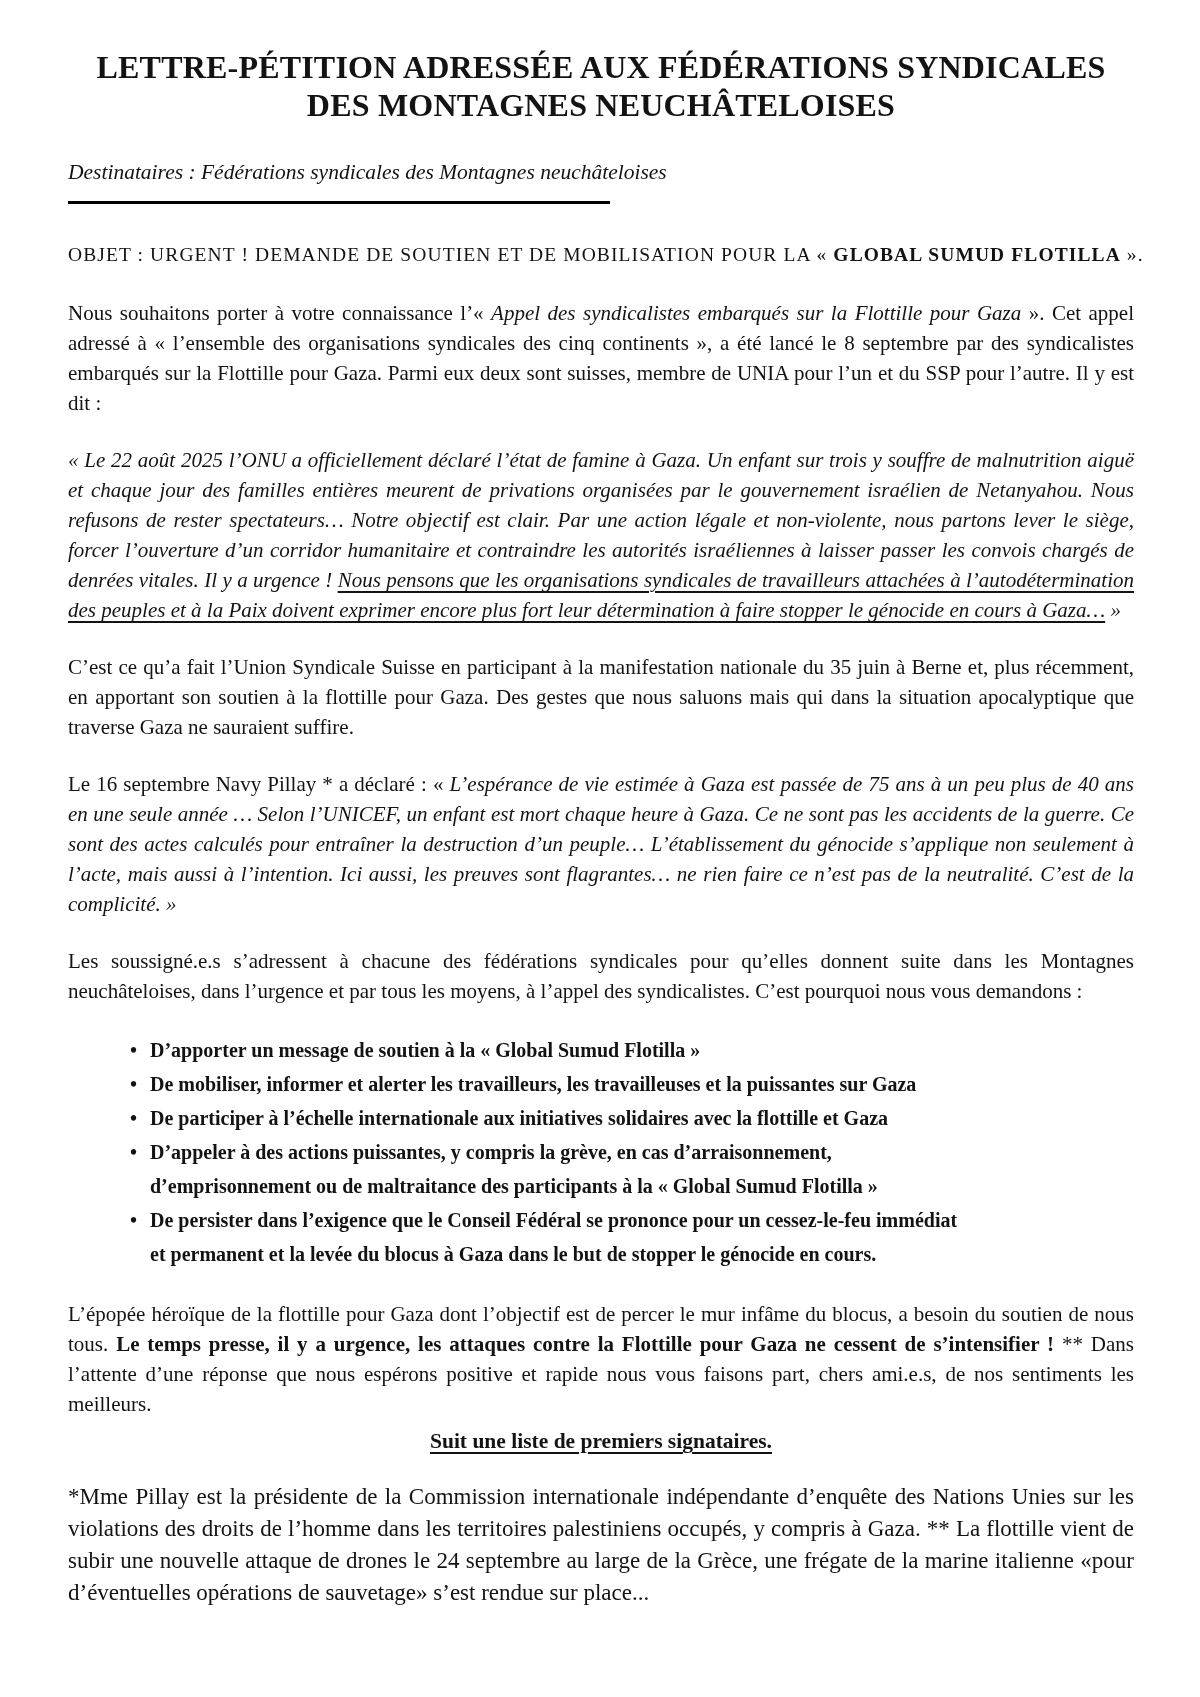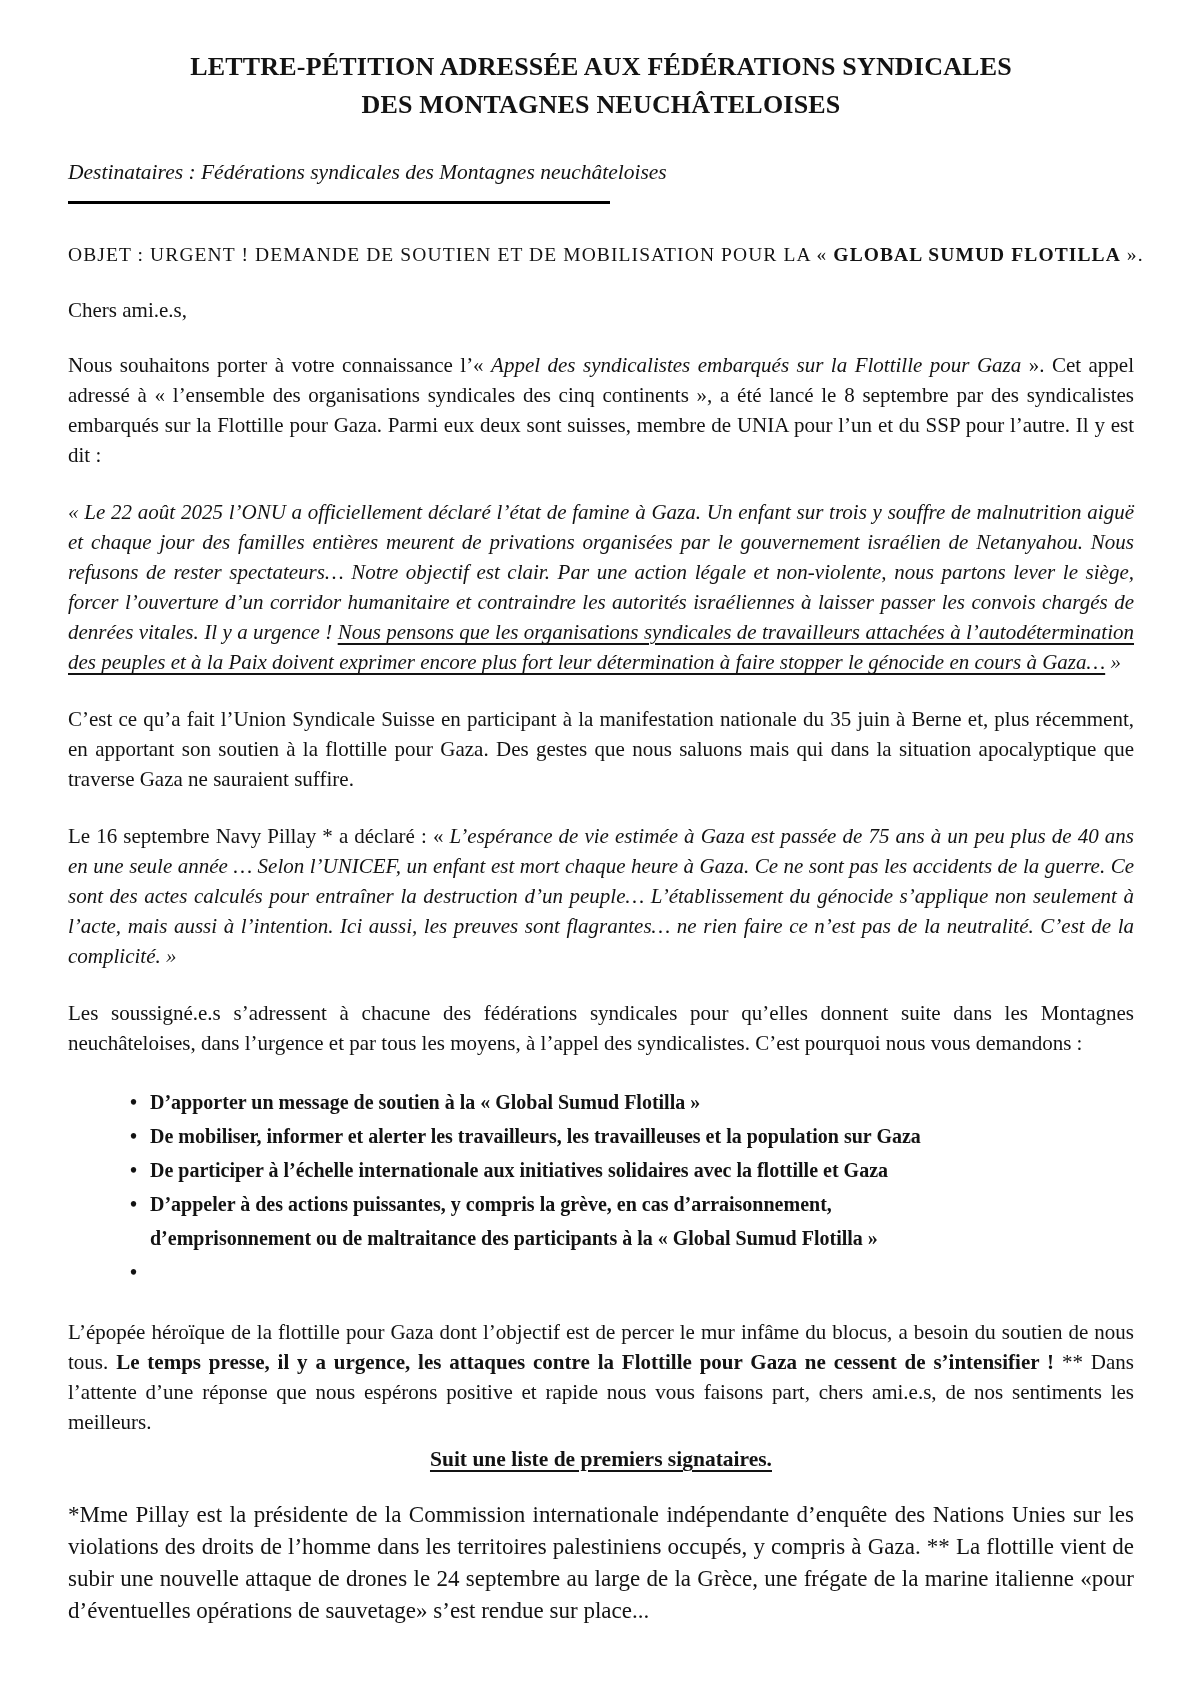--- a/index.html
+++ b/index.html
@@ -11,21 +11,21 @@
     background: #ffffff;
     color: #131313;
     font-family: "Liberation Serif", "DejaVu Serif", serif;
     box-sizing: border-box;
     padding: 48px 66px 0 68px;
     overflow: hidden;
   }
   .title {
     text-align: center;
     font-weight: bold;
-    font-size: 26px;
+    font-size: 32px;
     line-height: 38px;
     letter-spacing: 0.2px;
     margin: 0 0 36px 0;
   }
   .recipients {
     font-style: italic;
     font-size: 21.5px;
     margin: 0 0 16px 0;
   }
   .rule {
@@ -97,52 +97,53 @@
     <div>LETTRE-PÉTITION ADRESSÉE AUX FÉDÉRATIONS SYNDICALES</div>
     <div>DES MONTAGNES NEUCHÂTELOISES</div>
   </h1>
 
   <p class="recipients">Destinataires : Fédérations syndicales des Montagnes neuchâteloises</p>
 
   <hr class="rule">
 
   <p class="subject"><span>OBJET : URGENT ! DEMANDE DE SOUTIEN ET DE MOBILISATION POUR LA « </span><span class="subject-bold">GLOBAL SUMUD FLOTILLA</span><span> ».</span></p>
 
-  <p class="salutation">Chers ami.e.s,</p>
 
   <p class="body-par"><span>Nous souhaitons porter à votre connaissance l’« </span><em>Appel des syndicalistes embarqués sur la Flottille pour Gaza</em><span> ». Cet appel adressé à « l’ensemble des organisations syndicales des cinq continents », a été lancé le 8 septembre par des syndicalistes embarqués sur la Flottille pour Gaza. Parmi eux deux sont suisses, membre de UNIA pour l’un et du SSP pour l’autre. Il y est dit :</span></p>
 
   <p class="body-par quote-block"><span>« Le 22 août 2025 l’ONU a officiellement déclaré l’état de famine à Gaza. Un enfant sur trois y souffre de malnutrition aiguë et chaque jour des familles entières meurent de privations organisées par le gouvernement israélien de Netanyahou. Nous refusons de rester spectateurs… Notre objectif est clair. Par une action légale et non-violente, nous partons lever le siège, forcer l’ouverture d’un corridor humanitaire et contraindre les autorités israéliennes à laisser passer les convois chargés de denrées vitales. Il y a urgence ! </span><span class="underlined">Nous pensons que les organisations syndicales de travailleurs attachées à l’autodétermination des peuples et à la Paix doivent exprimer encore plus fort leur détermination à faire stopper le génocide en cours à Gaza…</span><span> »</span></p>
 
   <p class="body-par">C’est ce qu’a fait l’Union Syndicale Suisse en participant à la manifestation nationale du 35 juin à Berne et, plus récemment, en apportant son soutien à la flottille pour Gaza. Des gestes que nous saluons mais qui dans la situation apocalyptique que traverse Gaza ne sauraient suffire.</p>
 
   <p class="body-par"><span>Le 16 septembre Navy Pillay * a déclaré : « </span><em>L’espérance de vie estimée à Gaza est passée de 75 ans à un peu plus de 40 ans en une seule année … Selon l’UNICEF, un enfant est mort chaque heure à Gaza. Ce ne sont pas les accidents de la guerre. Ce sont des actes calculés pour entraîner la destruction d’un peuple… L’établissement du génocide s’applique non seulement à l’acte, mais aussi à l’intention. Ici aussi, les preuves sont flagrantes… ne rien faire ce n’est pas de la neutralité. C’est de la complicité. »</em></p>
 
   <p class="body-par">Les soussigné.e.s s’adressent à chacune des fédérations syndicales pour qu’elles donnent suite dans les Montagnes neuchâteloises, dans l’urgence et par tous les moyens, à l’appel des syndicalistes. C’est pourquoi nous vous demandons :</p>
 
   <div class="bullets">
     <div class="bullet">
         <span class="dot">•</span>
         <span class="btext">D’apporter un message de soutien à la « Global Sumud Flotilla »</span>
       </div>
     <div class="bullet">
         <span class="dot">•</span>
-        <span class="btext">De mobiliser, informer et alerter les travailleurs, les travailleuses et la population sur Gaza</span>
+        <span class="btext">De mobiliser, informer et alerter les travailleurs, les travailleuses et la puissantes sur Gaza</span>
       </div>
     <div class="bullet">
         <span class="dot">•</span>
         <span class="btext">De participer à l’échelle internationale aux initiatives solidaires avec la flottille et Gaza</span>
       </div>
     <div class="bullet">
         <span class="dot">•</span>
         <span class="btext">D’appeler à des actions puissantes, y compris la grève, en cas d’arraisonnement,
 d’emprisonnement ou de maltraitance des participants à la « Global Sumud Flotilla »</span>
       </div>
     <div class="bullet">
         <span class="dot">•</span>
+        <span class="btext">De persister dans l’exigence que le Conseil Fédéral se prononce pour un cessez-le-feu immédiat
+et permanent et la levée du blocus à Gaza dans le but de stopper le génocide en cours.</span>
       </div>
   </div>
 
   <p class="body-par closing"><span>L’épopée héroïque de la flottille pour Gaza dont l’objectif est de percer le mur infâme du blocus, a besoin du soutien de nous tous. </span><b>Le temps presse, il y a urgence, les attaques contre la Flottille pour Gaza ne cessent de s’intensifier !</b><span> ** Dans l’attente d’une réponse que nous espérons positive et rapide nous vous faisons part, chers ami.e.s, de nos sentiments les meilleurs.</span></p>
 
   <p class="signatories"><span class="heading-underline">Suit une liste de premiers signataires.</span></p>
 
   <p class="footnote">*Mme Pillay est la présidente de la Commission internationale indépendante d’enquête des Nations Unies sur les violations des droits de l’homme dans les territoires palestiniens occupés, y compris à Gaza. ** La flottille vient de subir une nouvelle attaque de drones le 24 septembre au large de la Grèce, une frégate de la marine italienne «pour d’éventuelles opérations de sauvetage» s’est rendue sur place...</p>
 
 </div>

